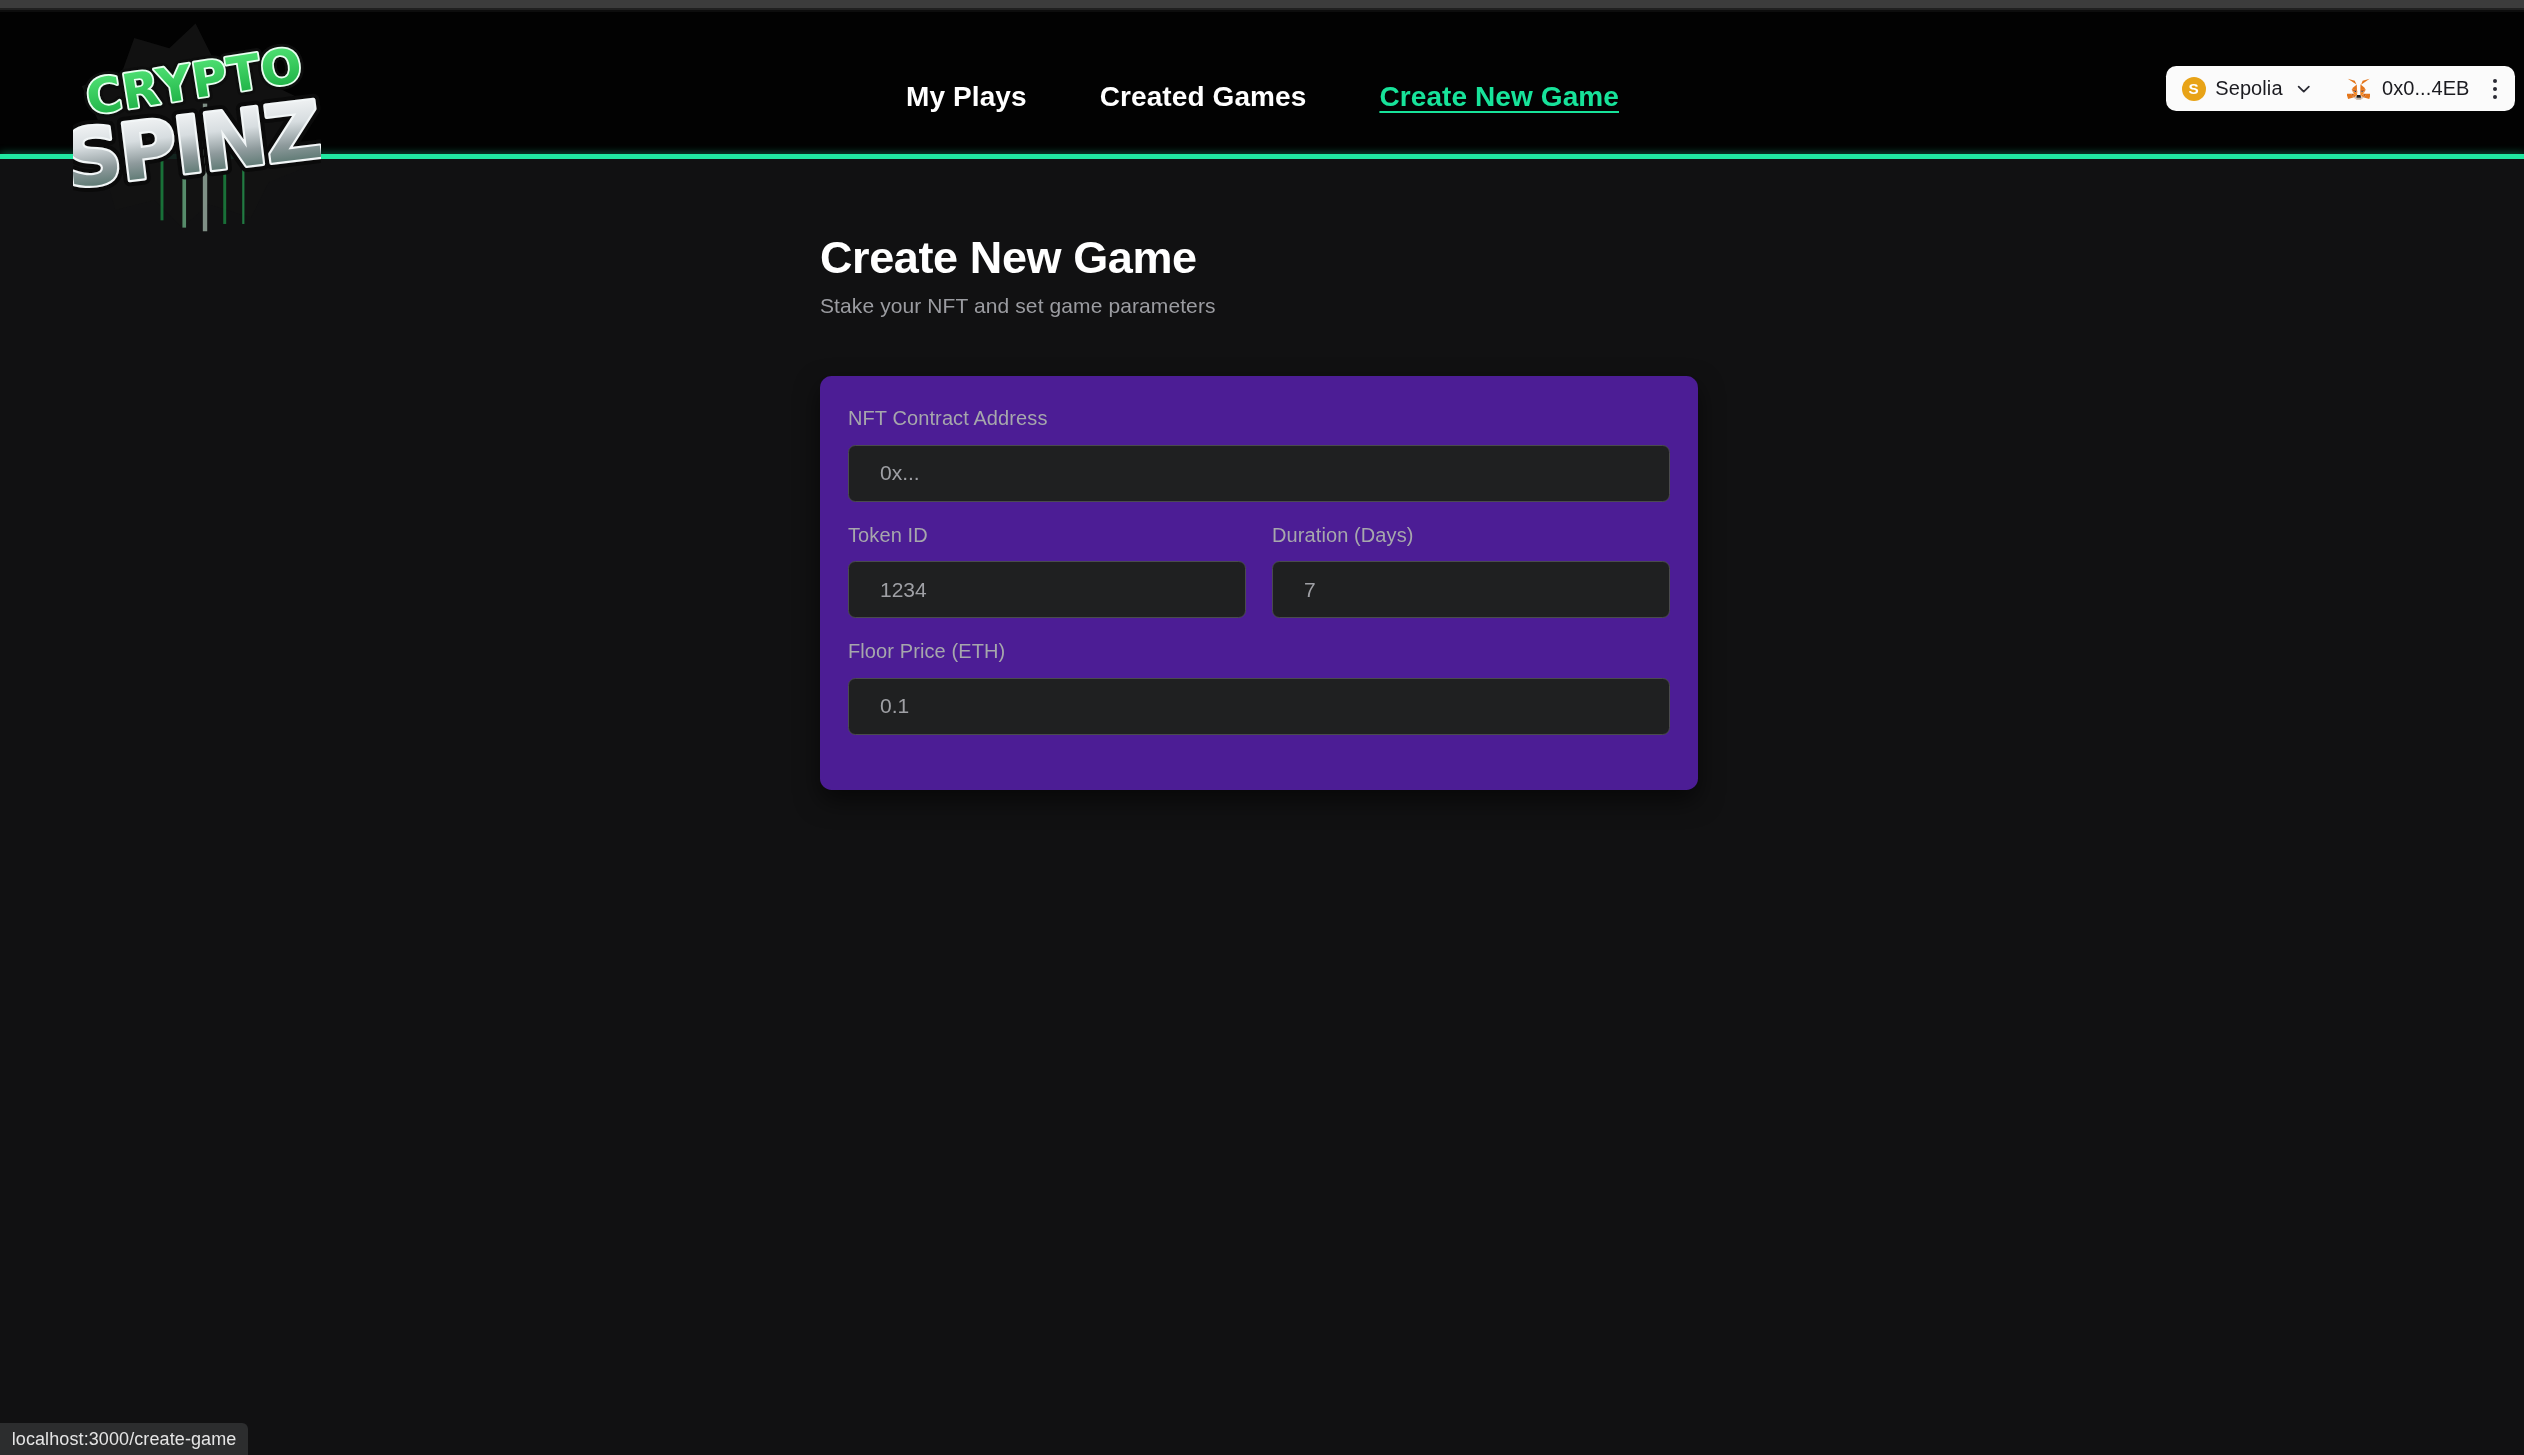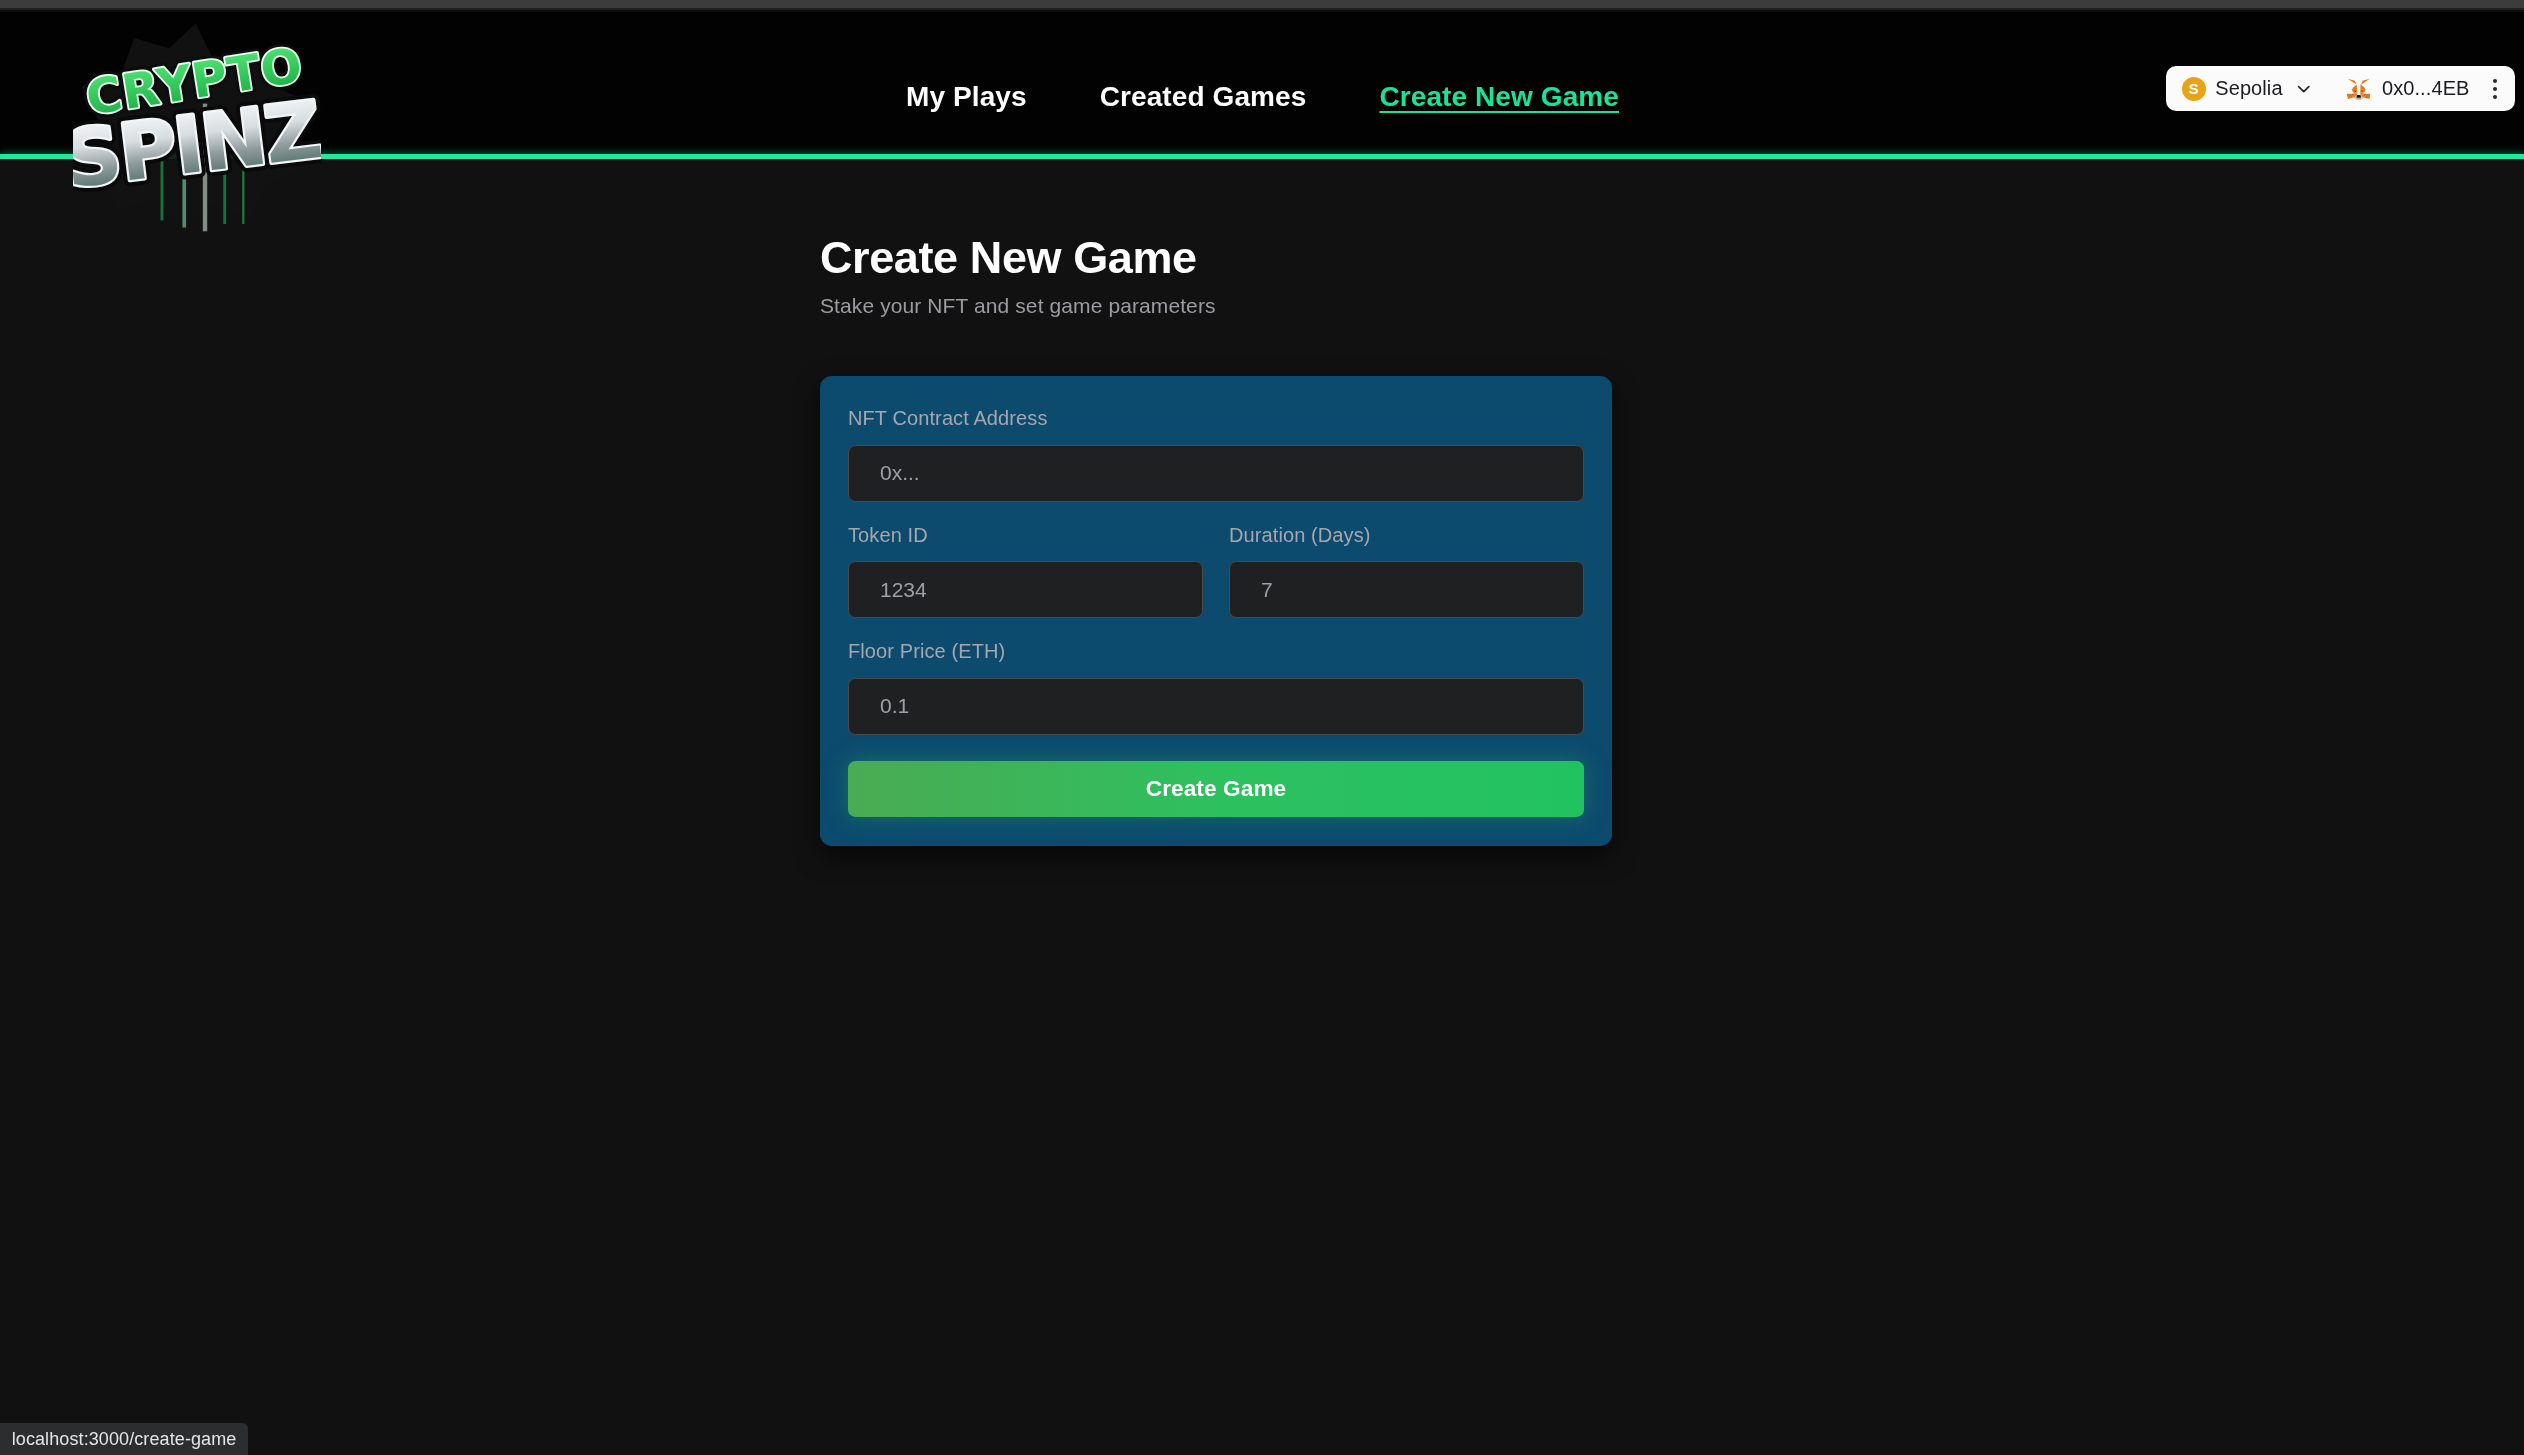--- a/index.html
+++ b/index.html
@@ -186,22 +186,22 @@
     color: #9b9ca1;
     letter-spacing: 0.1px;
     text-align: right;
   }
 
   
   .card {
     position: absolute;
     top: 217px;
     left: 820px;
-    width: 792px;
-    background: #0c4a6e;
+    width: 878px;
+    background: #4c1d95;
     border-radius: 11.7px;
     padding: 31px 28px 29px 28px;
     box-shadow: 0 10.2px 25px rgba(0,0,0,.55);
   }
 
   .field { margin-bottom: 22px; }
   .field:last-of-type { margin-bottom: 26px; }
 
   .field-label {
     font-size: 20px;
@@ -397,21 +397,20 @@
           <div class="field-label">Duration (Days)</div>
           <input class="input" type="text" placeholder="7" style="">
         </div>
       </div>
 
       <div class="field">
         <div class="field-label">Floor Price (ETH)</div>
         <input class="input" type="text" placeholder="0.1" style="">
       </div>
 
-      <button class="submit">Create Game</button>
     </div>
   </div>
 
   <div class="statusbar">
     <span>localhost:3000/create-game</span>
   </div>
 
 </div>
 
 

